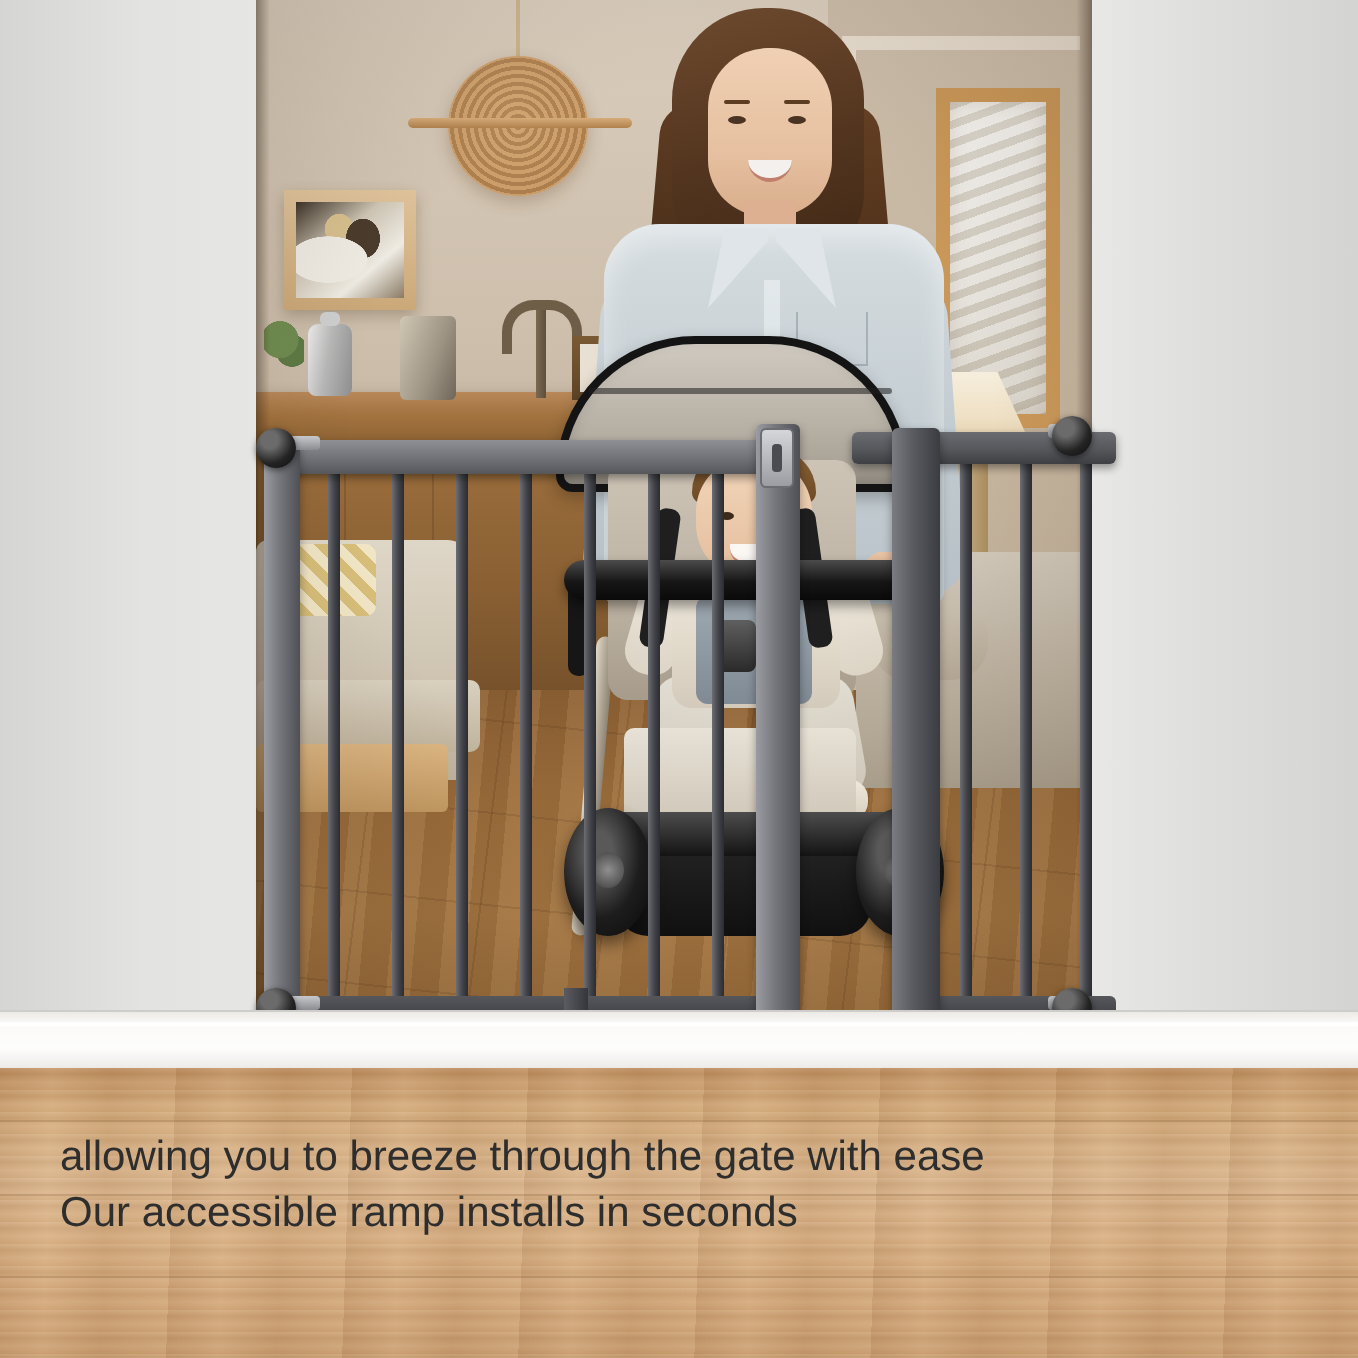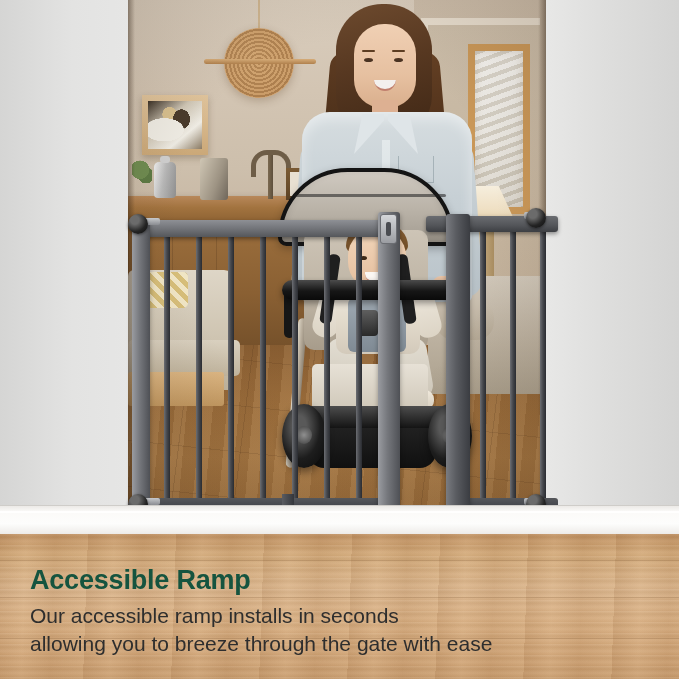--- a/index.html
+++ b/index.html
@@ -630,18 +630,17 @@
   </div>
 
   <div class="baseboard"></div>
   <div class="floor">
     <i class="floor-seam" style="top:26px"></i>
     <i class="floor-seam" style="top:63px"></i>
     <i class="floor-seam" style="top:104px"></i>
   </div>
 
   <div class="caption">
-    <h1 class="cap-title" style="color: rgb(21, 84, 63);">Accessible Ramp</h1>
+    <p class="cap-line" style="color: rgb(46, 46, 46);">allowing you to breeze through the gate with ease</p>
     <p class="cap-line" style="color: rgb(46, 46, 46);">Our accessible ramp installs in seconds</p>
-    <p class="cap-line" style="color: rgb(46, 46, 46);">allowing you to breeze through the gate with ease</p>
   </div>
 
 </div>
 
 </body></html>

